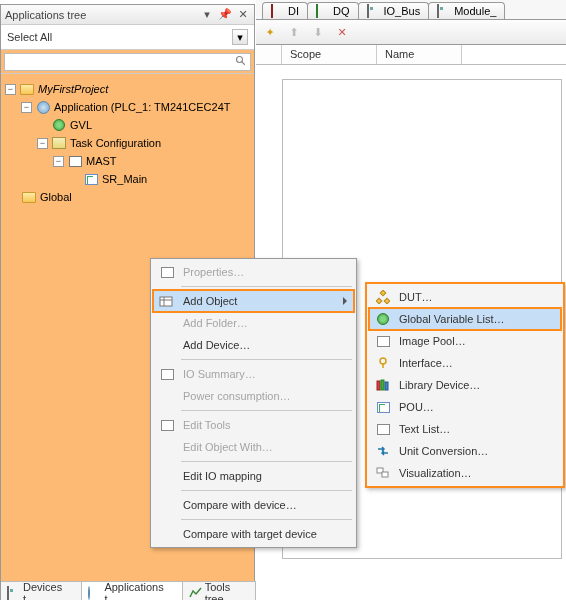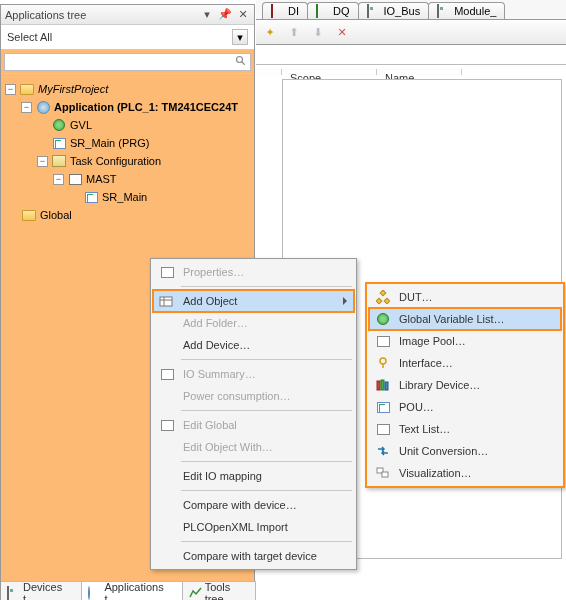--- a/index.html
+++ b/index.html
@@ -23,37 +23,37 @@
 .node { display: flex; align-items: center; height: 18px; white-space: nowrap; }
 .expander { width: 11px; height: 11px; border: 1px solid #999; display: flex; align-items: center; justify-content: center; font-size: 9px; line-height: 1; color: #555; margin-right: 3px; background: #fff; }
 .node-icon { width: 16px; height: 16px; margin-right: 3px; display: flex; align-items: center; justify-content: center; }
 .folder { width: 14px; height: 11px; background: linear-gradient(#ffe9a8,#f7c752); border: 1px solid #c99a2e; border-radius: 1px; }
 .gear { width: 13px; height: 13px; border-radius: 50%; background: radial-gradient(#cfe4f5,#6fa3cc); border: 1px solid #5a8bb0; }
 .globe { width: 12px; height: 12px; border-radius: 50%; background: radial-gradient(#7fd87f 30%,#3a9e3a); border: 1px solid #2d7d2d; }
 .prg { width: 13px; height: 11px; background: #fff; border: 1px solid #6a8cc7; position: relative; }
 .prg::before { content: ""; position: absolute; left: 1px; top: 1px; width: 5px; height: 7px; border-left: 1px solid #3a6; border-top: 1px solid #3a6; }
 .task-cfg { width: 14px; height: 12px; background: linear-gradient(#f7eebb,#e7d77a); border: 1px solid #a89644; }
 .mast { width: 13px; height: 11px; background: #fff; border: 1px solid #777; }
-.bold { font-weight: bold; }
+.bold { font-weight: normal; }
 
 
 .bottom-tabs { position: absolute; bottom: 0; left: 0; width: 255px; height: 22px; border-top: 1px solid #bbb; display: flex; background: #f5f5f5; }
 .btab { display: flex; align-items: center; padding: 0 6px; border-right: 1px solid #bbb; gap: 3px; color: #333; }
 .btab.active { background: #fff; font-weight: normal; }
 .btab-icon { width: 14px; height: 12px; }
 
 
 .right-area { position: absolute; left: 256px; top: 0; width: 310px; height: 600px; background: #fff; }
 .editor-tabs { height: 20px; display: flex; align-items: flex-end; border-bottom: 1px solid #999; padding-left: 6px; gap: 0; background: #f7f7f7; }
 .etab { display: flex; align-items: center; gap: 3px; padding: 2px 8px; border: 1px solid #999; border-bottom: none; background: linear-gradient(#fdfdfd,#ececec); border-radius: 4px 4px 0 0; margin-right: -1px; font-size: 11px; }
 .etab-icon { width: 14px; height: 12px; }
 .toolbar { height: 25px; border-bottom: 1px solid #999; display: flex; align-items: center; padding: 0 6px; gap: 8px; background: linear-gradient(#fdfdfd,#ebebeb); }
 .tb-icon { width: 16px; height: 16px; display: flex; align-items: center; justify-content: center; color: #bbb; }
 .table-hdr { height: 20px; display: flex; border-bottom: 1px solid #bbb; }
-.col-h { border-right: 1px solid #ccc; padding: 3px 8px; color: #333; background: #fdfdfd; margin-top: 24px; }
+.col-h { border-right: 1px solid #ccc; padding: 3px 8px; color: #333; background: #fdfdfd; }
 .col-blank { width: 26px; }
 .table-body { position: relative; height: 500px; padding: 14px 0 0 26px; }
 .inner-frame { width: 280px; height: 480px; border: 1px solid #bbb; background: #fff; }
 
 
 .context-menu { position: absolute; background: #f4f4f4; border: 1px solid #9a9a9a; box-shadow: 2px 2px 4px rgba(0,0,0,0.25); padding: 2px; }
 .menu1 { left: 150px; top: 258px; width: 207px; }
 .menu2 { left: 365px; top: 282px; width: 200px; border: 2px solid #ff8c1a; }
 .cm-item { display: flex; align-items: center; height: 22px; padding: 0 18px 0 4px; color: #333; position: relative; }
 .cm-item.disabled { color: #a5a5a5; }
@@ -114,26 +114,20 @@
           <span class="gear"></span>
         </span>
       <span class="bold">Application (PLC_1: TM241CEC24T</span>
     </div>
     <div class="node" style="padding-left:46px">
       <span class="node-icon">
           <span class="globe"></span>
         </span>
       <span>GVL</span>
     </div>
-    <div class="node" style="padding-left:46px">
-      <span class="node-icon">
-          <span class="prg"></span>
-        </span>
-      <span>SR_Main (PRG)</span>
-    </div>
     <div class="node" style="padding-left:32px">
       <span class="expander">−</span>
       <span class="node-icon">
           <span class="task-cfg"></span>
         </span>
       <span>Task Configuration</span>
     </div>
     <div class="node" style="padding-left:48px">
       <span class="expander">−</span>
       <span class="node-icon">
@@ -246,39 +240,35 @@
   </div>
   <div class="cm-item disabled">
     <span class="cm-icon"></span>
     <span>Power consumption…</span>
   </div>
   <div class="cm-sep"></div>
   <div class="cm-item disabled">
     <span class="cm-icon">
         <span class="sq-icon"></span>
       </span>
-    <span>Edit Global</span>
+    <span>Edit Tools</span>
   </div>
   <div class="cm-item disabled">
     <span class="cm-icon"></span>
     <span>Edit Object With…</span>
   </div>
   <div class="cm-sep"></div>
   <div class="cm-item">
     <span class="cm-icon"></span>
     <span>Edit IO mapping</span>
   </div>
   <div class="cm-sep"></div>
   <div class="cm-item">
     <span class="cm-icon"></span>
     <span>Compare with device…</span>
-  </div>
-  <div class="cm-item">
-    <span class="cm-icon"></span>
-    <span>PLCOpenXML Import</span>
   </div>
   <div class="cm-sep"></div>
   <div class="cm-item">
     <span class="cm-icon"></span>
     <span>Compare with target device</span>
   </div>
 </div>
 
 <div class="context-menu menu2">
   <div class="cm-item">

